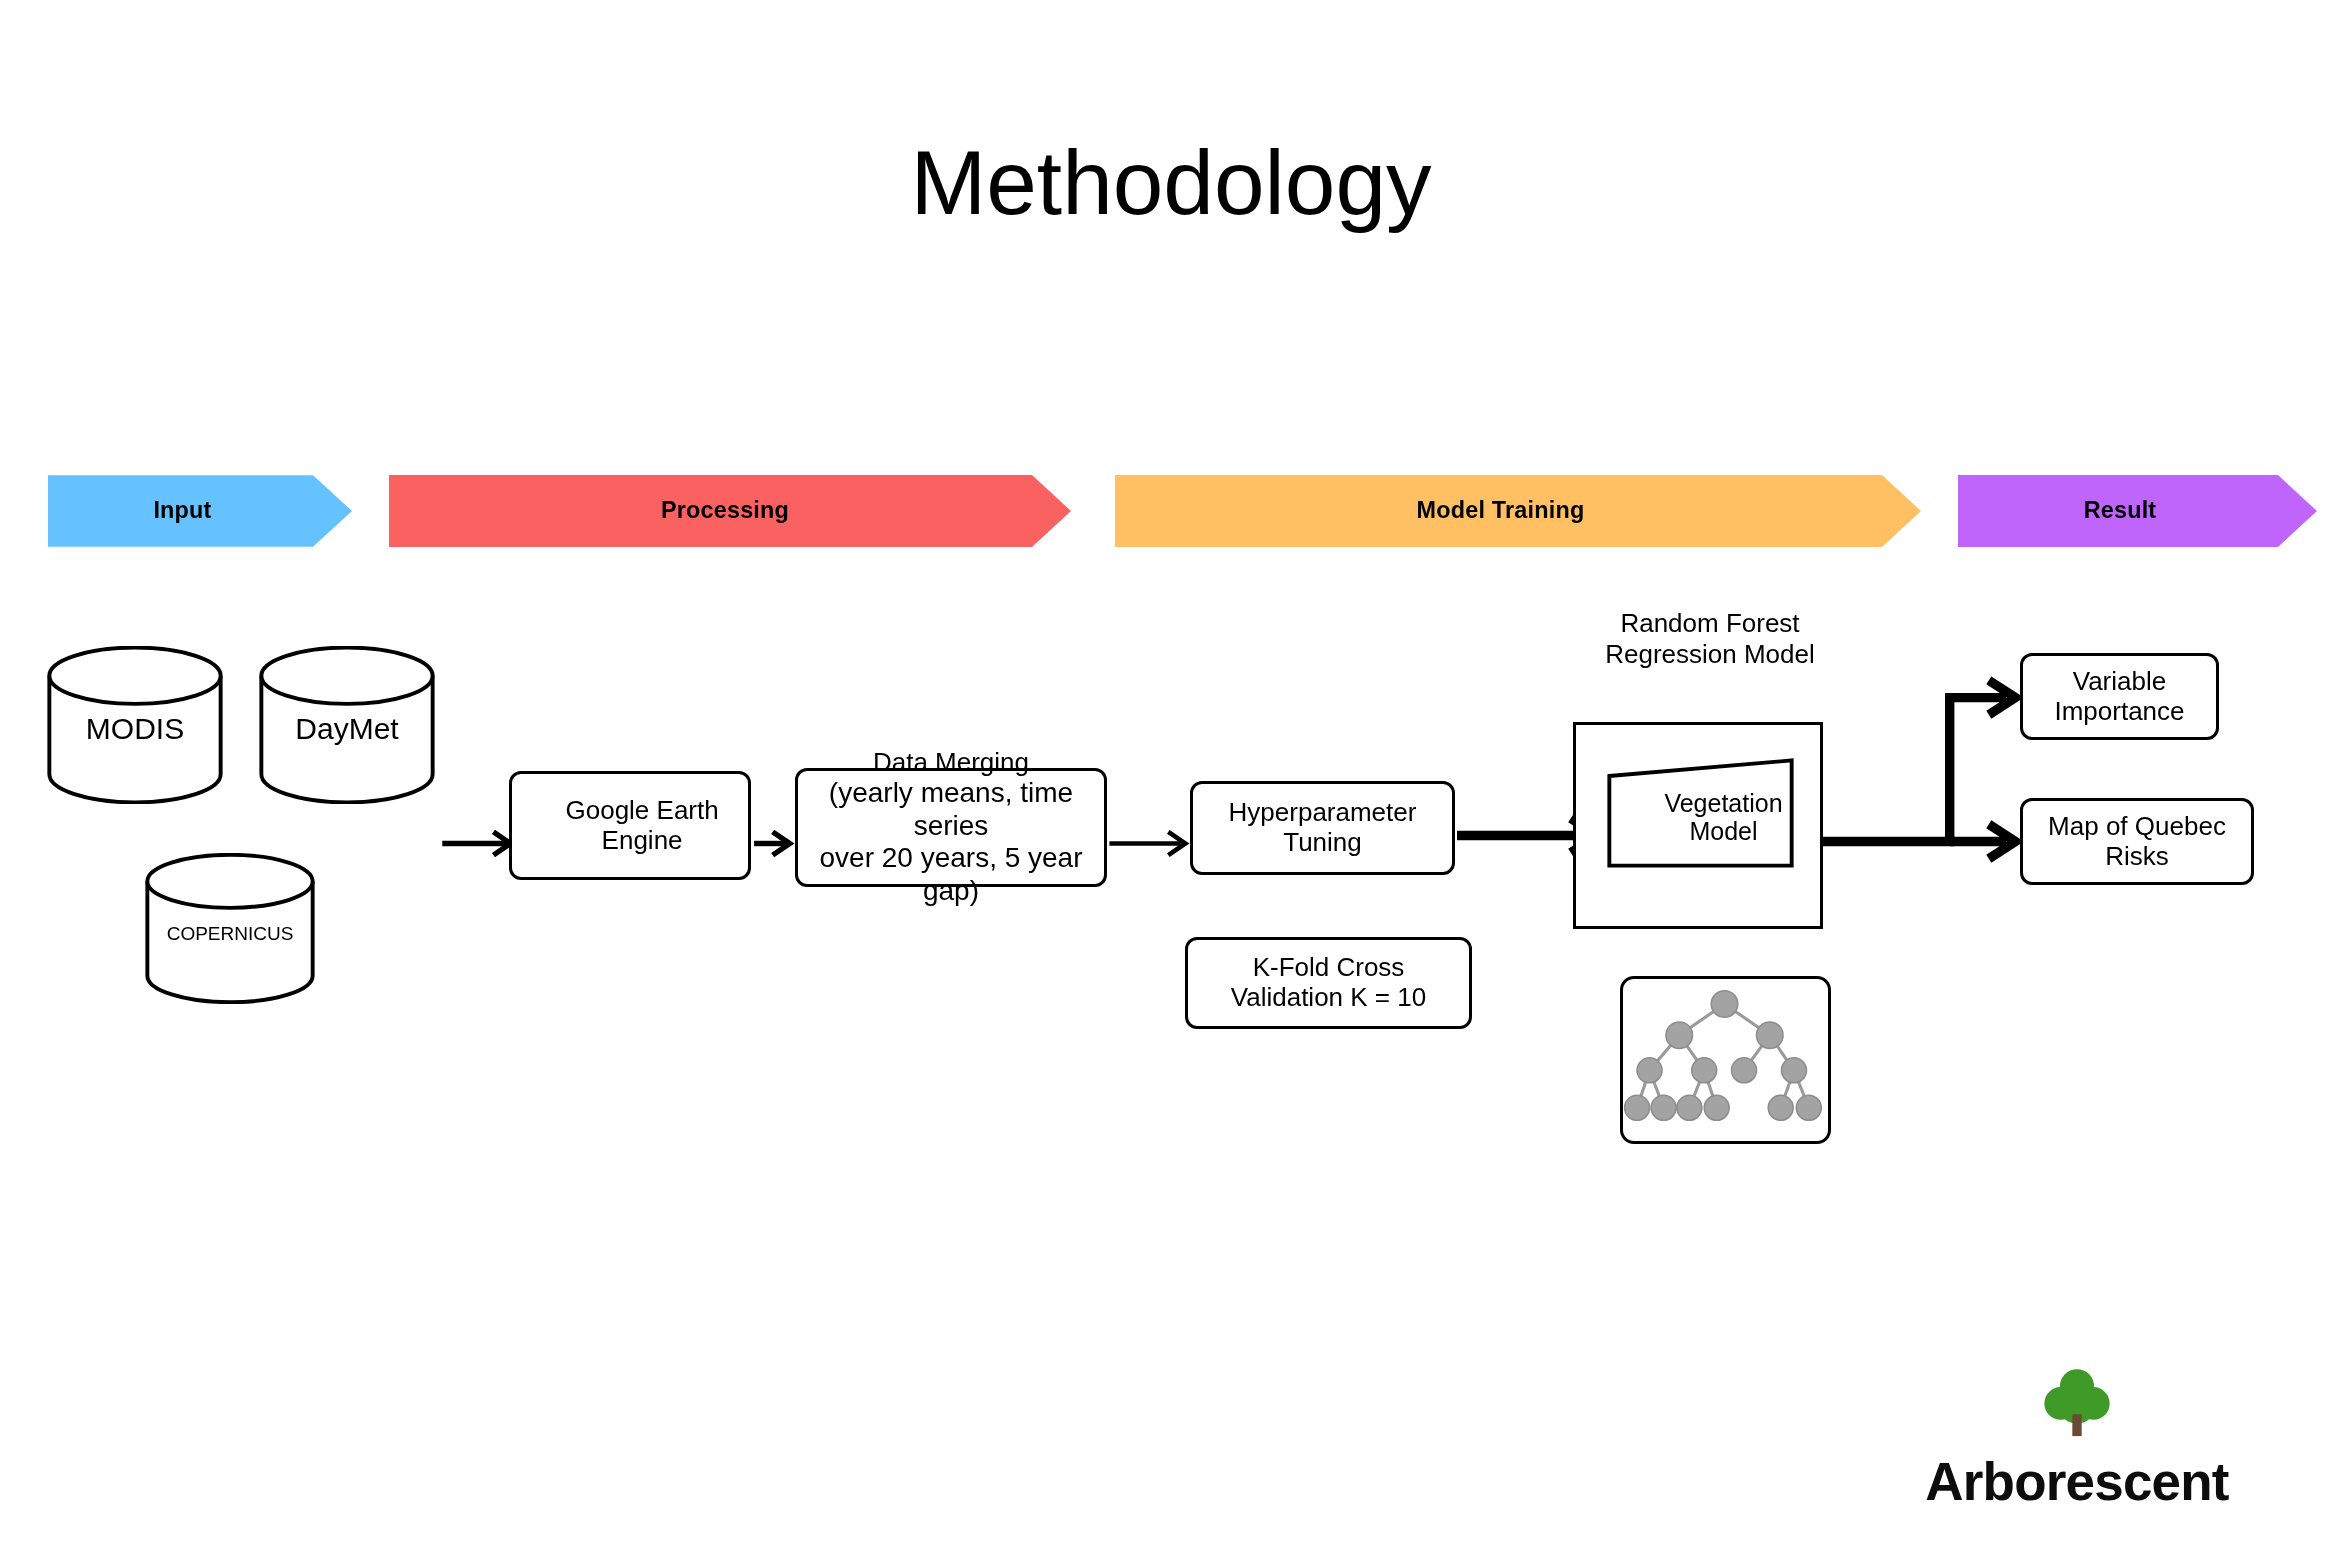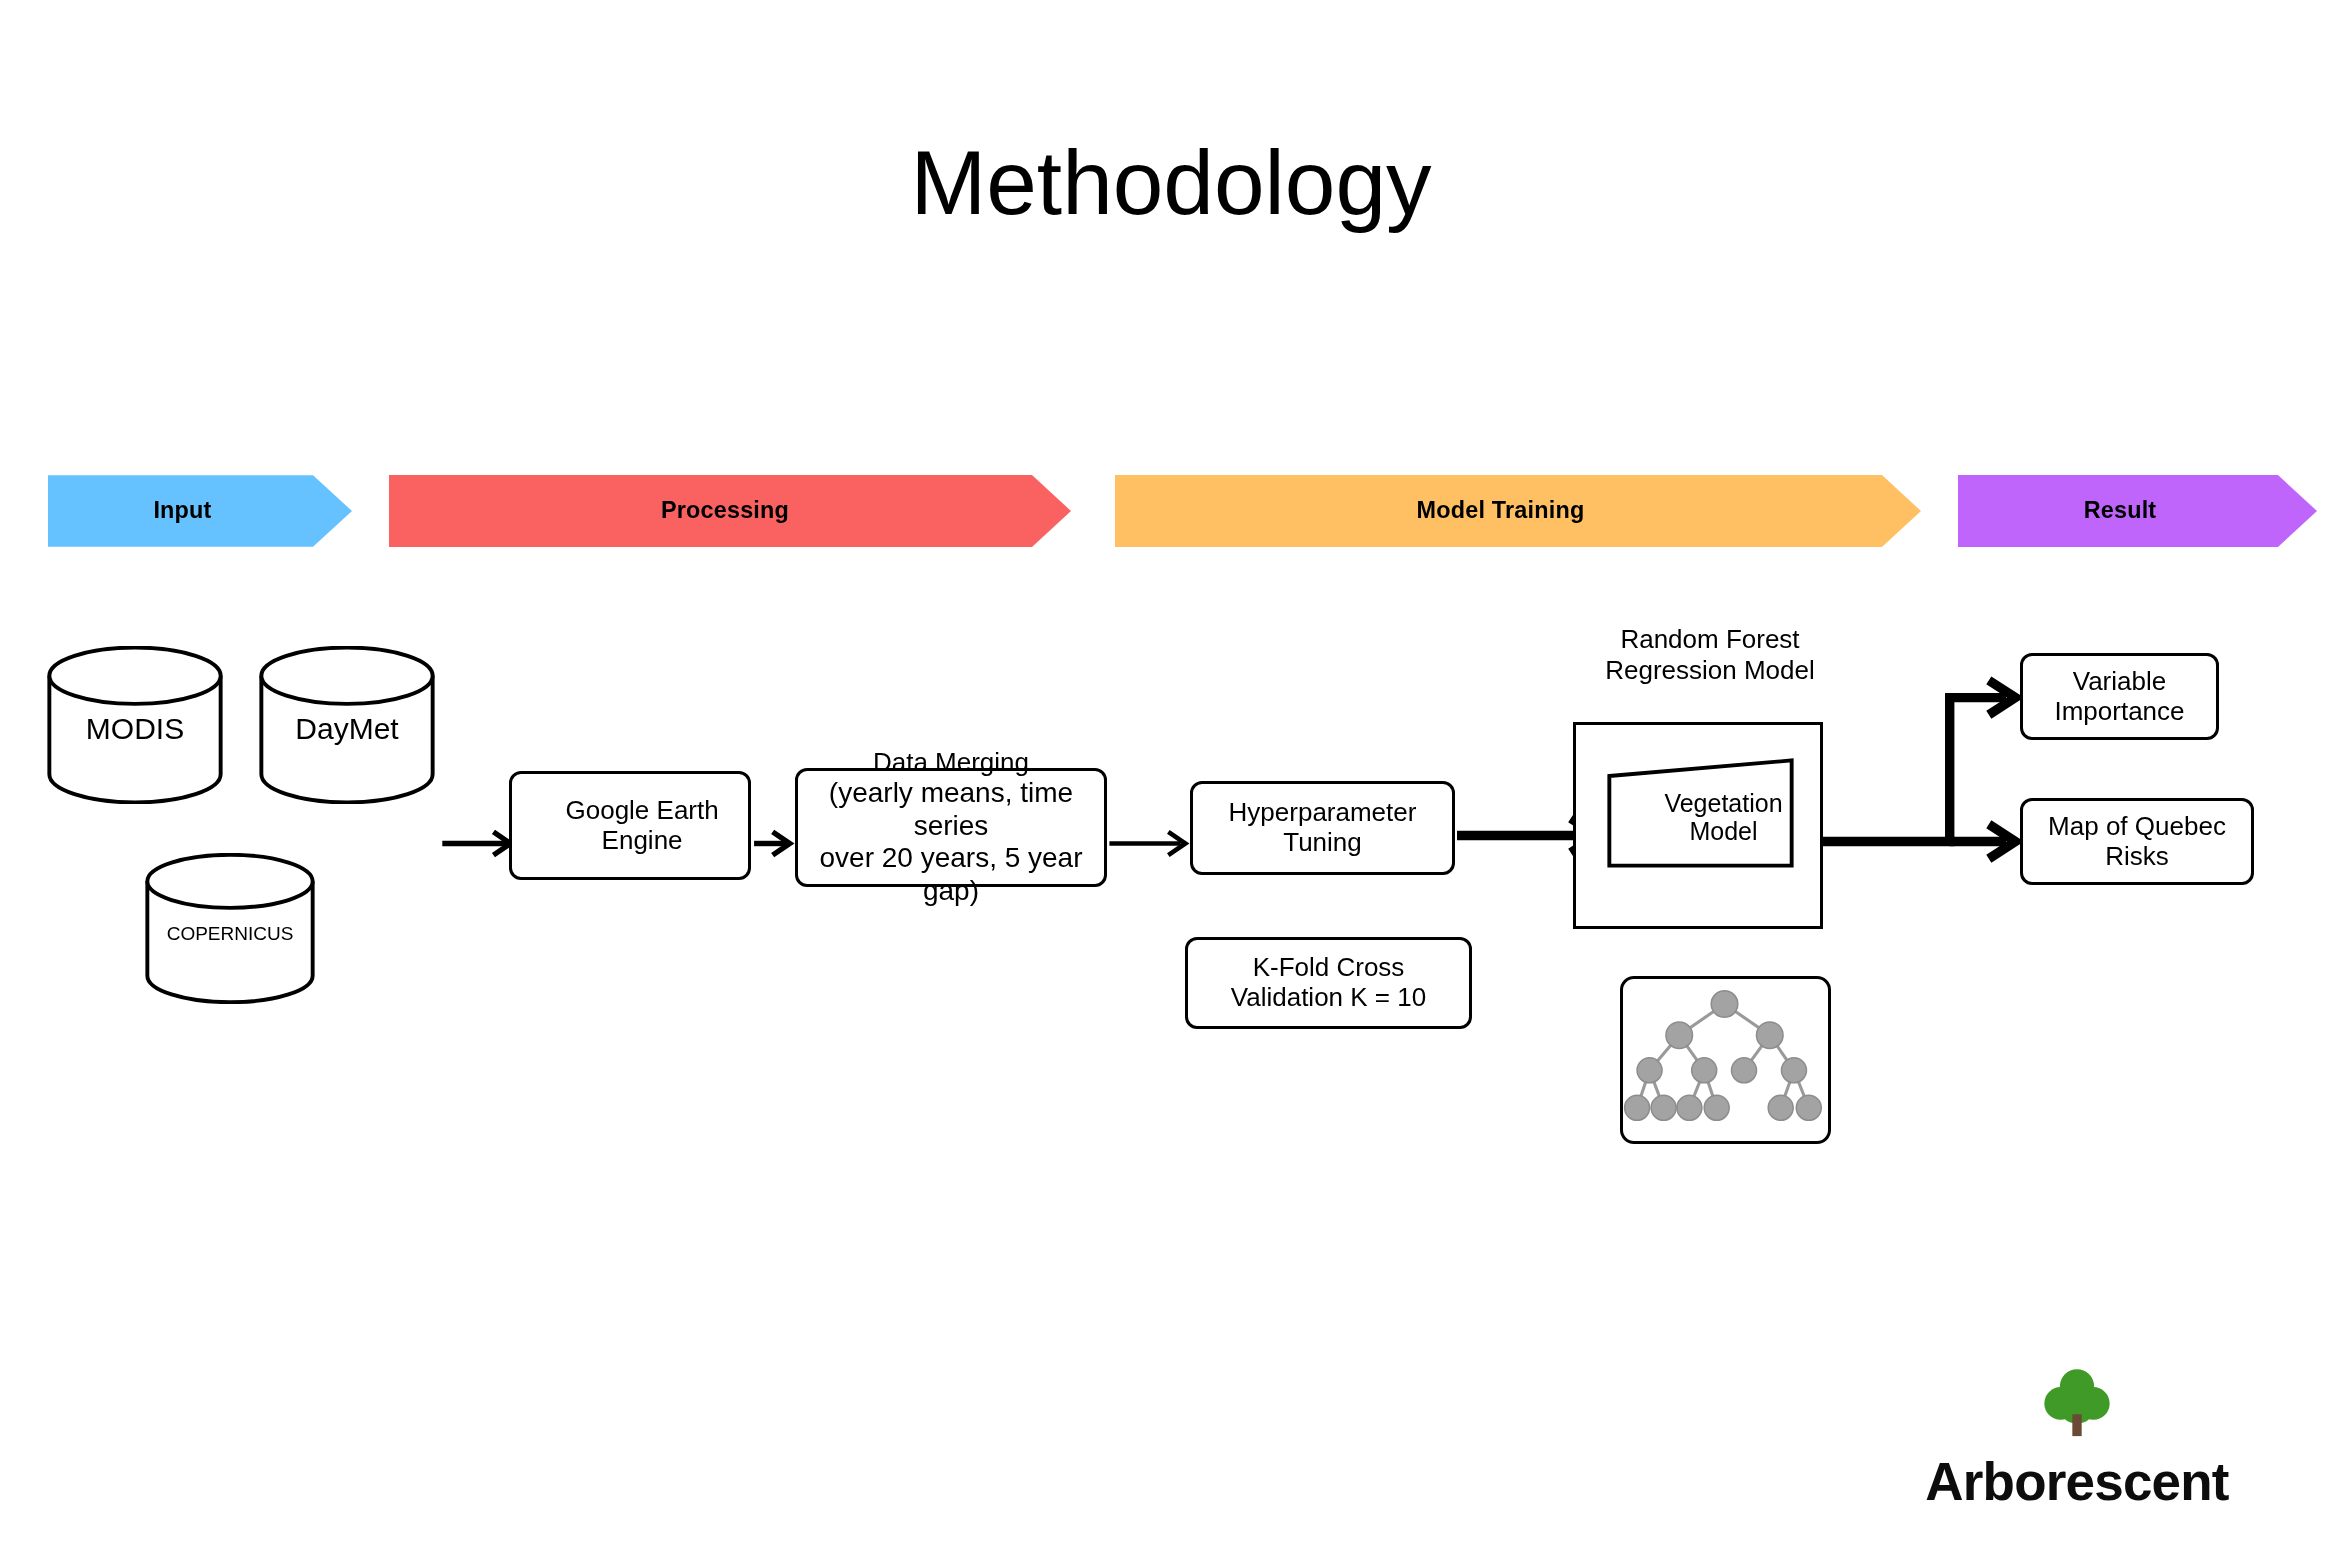--- a/index.html
+++ b/index.html
@@ -227,21 +227,21 @@
       <span class="main">K-Fold Cross</span>
       <span class="main">Validation K = 10</span>
     </div>
   </div>
 
   <svg class="conn" style="left:1457px; top:812px;" width="148" height="47" viewBox="0 0 190 60">
     <line x1="0" y1="30" x2="168" y2="30" stroke="#000" stroke-width="12"></line>
     <polyline points="146,8 180,30 146,52" stroke="#000" stroke-width="12"></polyline>
   </svg>
 
-  <div class="abs plain-label" style="left:1554px; top:624px; width:312px;">
+  <div class="abs plain-label" style="left:1554px; top:608px; width:312px;">
     <div>Random Forest</div>
     <div>Regression Model</div>
   </div>
 
   <div class="abs square-box" style="left:1573px; top:722px; width:250px; height:207px;">
   </div>
 
   <div class="abs" style="left:1607px; top:751px; width:187px; height:117px;">
     <svg width="187" height="117" viewBox="0 0 240 150">
       <polygon points="3,32 237,12 237,147 3,147" stroke="#000" stroke-width="5" fill="#fff"></polygon>

